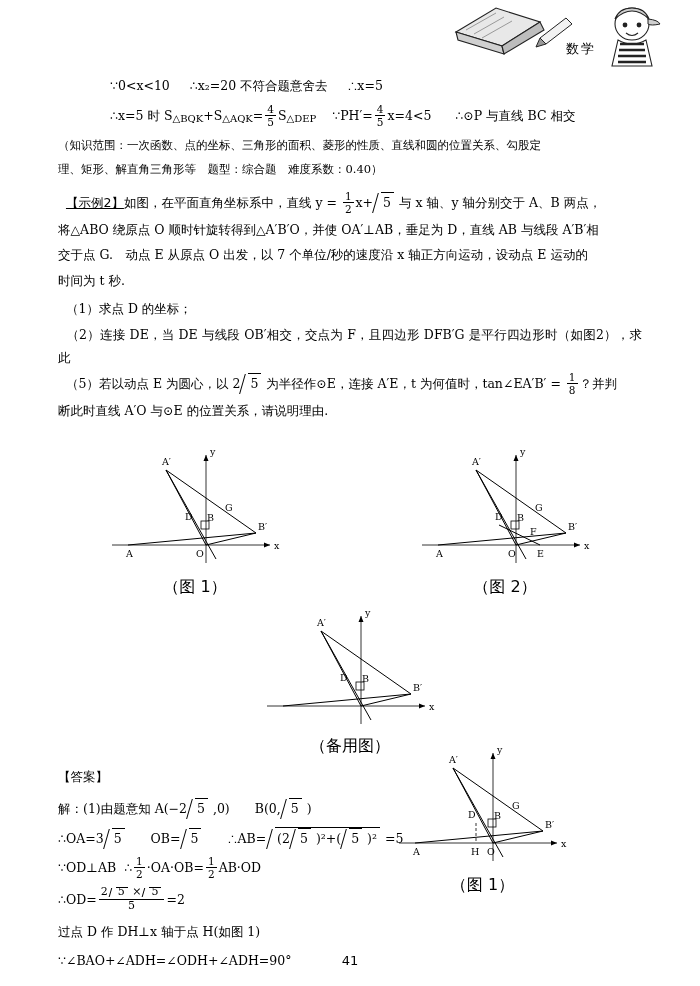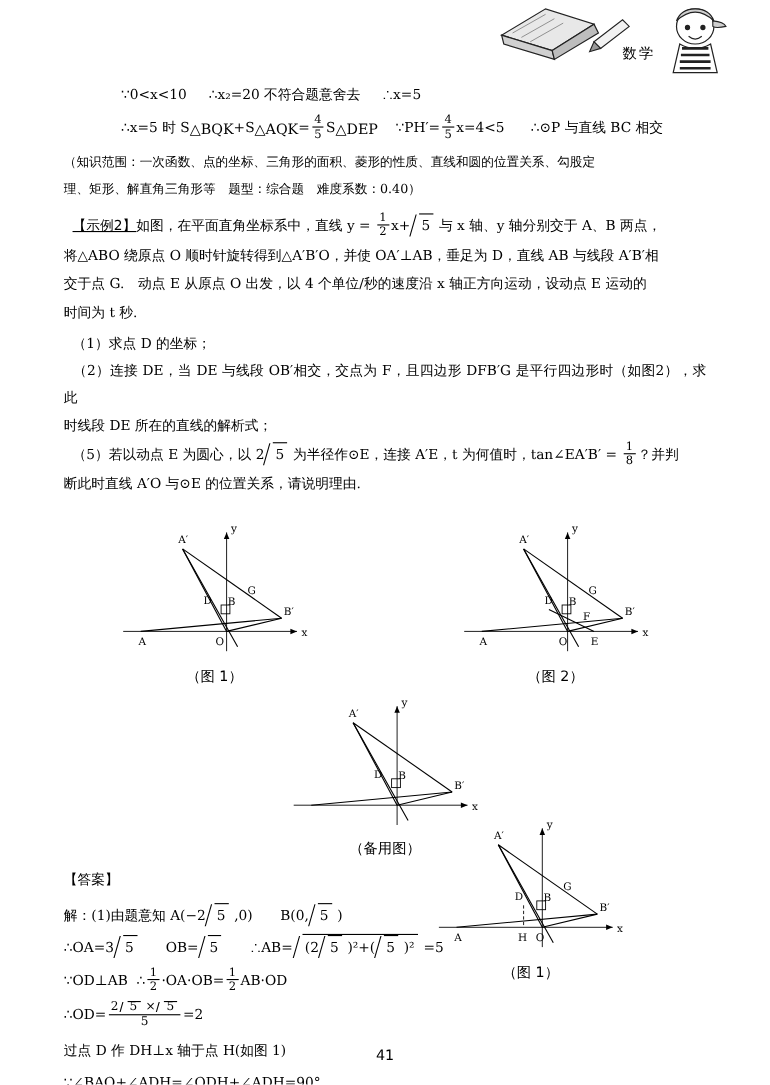--- a/index.html
+++ b/index.html
@@ -25,21 +25,21 @@
   
   .content{position:absolute;left:0;top:74px;width:700px;}
   p{margin:0 0 6px 0;}
   .txt{
     font-size:12.5px;line-height:1.9;
     padding:0 58px 0 110px;
     text-align:justify;
   }
   .txt.wide{padding-left:58px;}
   .small{font-size:11.5px;}
-  .sub{font-size:13px;vertical-align:-2px;}
+  .sub{font-size:10px;vertical-align:-2px;}
   .bk{font-family:"DejaVu Sans","Liberation Sans",sans-serif;text-decoration:underline;}
 
   
   .frac{display:inline-block;vertical-align:middle;text-align:center;font-size:10.5px;line-height:1.15;margin:0 2px;position:relative;top:-1px;}
   .frac .num{display:block;padding:0 2px;}
   .frac .den{display:block;border-top:1px solid #000;padding:0 2px;}
 
   
   .rad{display:inline-block;position:relative;padding:0 3px 0 9px;margin:0 1px;}
   .rad:before{
@@ -49,21 +49,21 @@
   .rad:after{
     content:"";position:absolute;left:7px;right:0;top:1px;height:0;border-top:1px solid #000;
   }
   .rad2{display:inline-block;position:relative;padding:0 3px 0 10px;margin:0 1px;}
   .rad2:before{content:"";position:absolute;left:2px;top:2px;bottom:2px;width:6px;border-left:1px solid #000;transform:skewX(-16deg);}
   .rad2:after{content:"";position:absolute;left:8px;right:0;top:0px;height:0;border-top:1px solid #000;}
 
   
   .figrow{position:relative;}
   .figcap{
-    text-align:center;font-size:13px;
+    text-align:center;font-size:16px;
     font-family:"DejaVu Sans","Liberation Sans",sans-serif;
   }
   svg{display:block;}
   .fg{fill:none;stroke:#000;stroke-width:1;}
   .fg-thin{fill:none;stroke:#000;stroke-width:0.8;}
   .fg-dash{fill:none;stroke:#000;stroke-width:0.8;stroke-dasharray:3 2;}
   text.lbl{font-family:"DejaVu Serif","Liberation Serif",serif;font-size:9.5px;fill:#000;}
 
   .ansbox{font-family:Liberation Mono, monospace;font-size:12.5px;}
 
@@ -123,26 +123,25 @@
       <span>∴⊙P 与直线 BC 相交</span>
     </p>
 
     <p class="txt wide small">（知识范围：一次函数、点的坐标、三角形的面积、菱形的性质、直线和圆的位置关系、勾股定</p>
     <p class="txt wide small" style="margin-top:-4px">理、矩形、解直角三角形等　题型：综合题　难度系数：0.40）</p>
 
     <p class="txt wide" style="margin-top:10px">
       &nbsp;&nbsp;<span class="bk">【示例2】</span><span>如图，在平面直角坐标系中，直线 y = </span><span class="frac"><span class="num">1</span><span class="den">2</span></span><span>x+</span><span class="rad"><span>5</span></span><span> 与 x 轴、y 轴分别交于 A、B 两点，</span>
     </p>
     <p class="txt wide" style="margin-top:-4px">将△ABO 绕原点 O 顺时针旋转得到△A′B′O，并使 OA′⊥AB，垂足为 D，直线 AB 与线段 A′B′相</p>
-    <p class="txt wide" style="margin-top:-4px">交于点 G.　动点 E 从原点 O 出发，以 4 个单位/秒的速度沿 x 轴正方向运动，设动点 E 运动的</p>
+    <p class="txt wide" style="margin-top:-4px">交于点 G.　动点 E 从原点 O 出发，以 7 个单位/秒的速度沿 x 轴正方向运动，设动点 E 运动的</p>
     <p class="txt wide" style="margin-top:-4px">时间为 t 秒.</p>
 
     <p class="txt wide" style="margin-top:-2px">&nbsp;&nbsp;<span>（1）求点 D 的坐标；</span></p>
     <p class="txt wide" style="margin-top:-4px">&nbsp;&nbsp;<span>（2）连接 DE，当 DE 与线段 OB′相交，交点为 F，且四边形 DFB′G 是平行四边形时（如图2），求此</span></p>
-    <p class="txt wide" style="margin-top:-4px">时线段 DE 所在的直线的解析式；</p>
     <p class="txt wide" style="margin-top:-4px">
       &nbsp;&nbsp;<span>（5）若以动点 E 为圆心，以 2</span><span class="rad"><span>5</span></span><span> 为半径作⊙E，连接 A′E，t 为何值时，tan∠EA′B′ = </span><span class="frac"><span class="num">1</span><span class="den">8</span></span><span>？并判</span>
     </p>
     <p class="txt wide" style="margin-top:-4px">断此时直线 A′O 与⊙E 的位置关系，请说明理由.</p>
 
     <div class="figrow" style="margin-top:14px;display:flex;justify-content:space-around;padding:0 40px;">
 
       <div>
         <svg width="215" height="140" viewBox="0 0 215 140">
 

